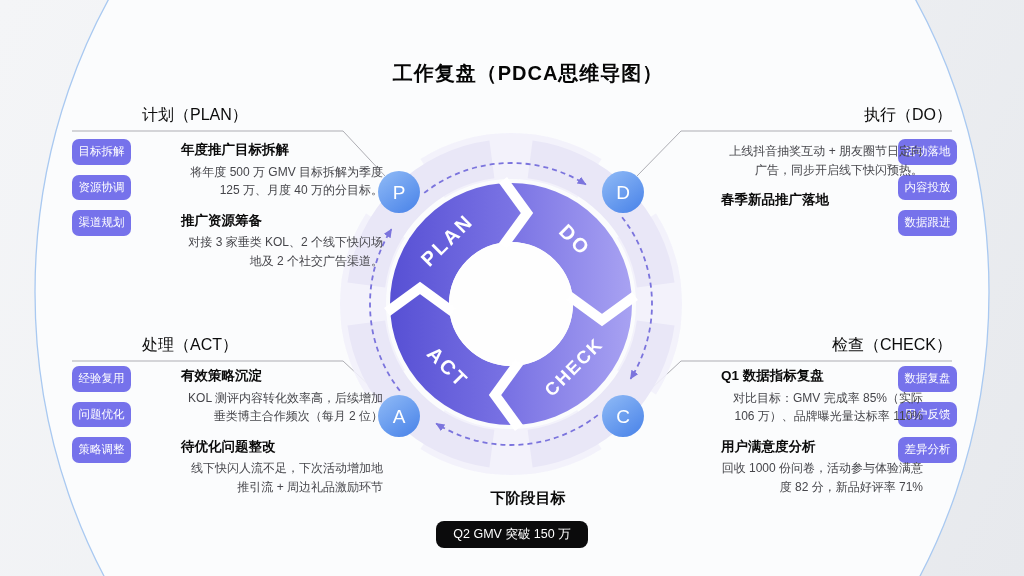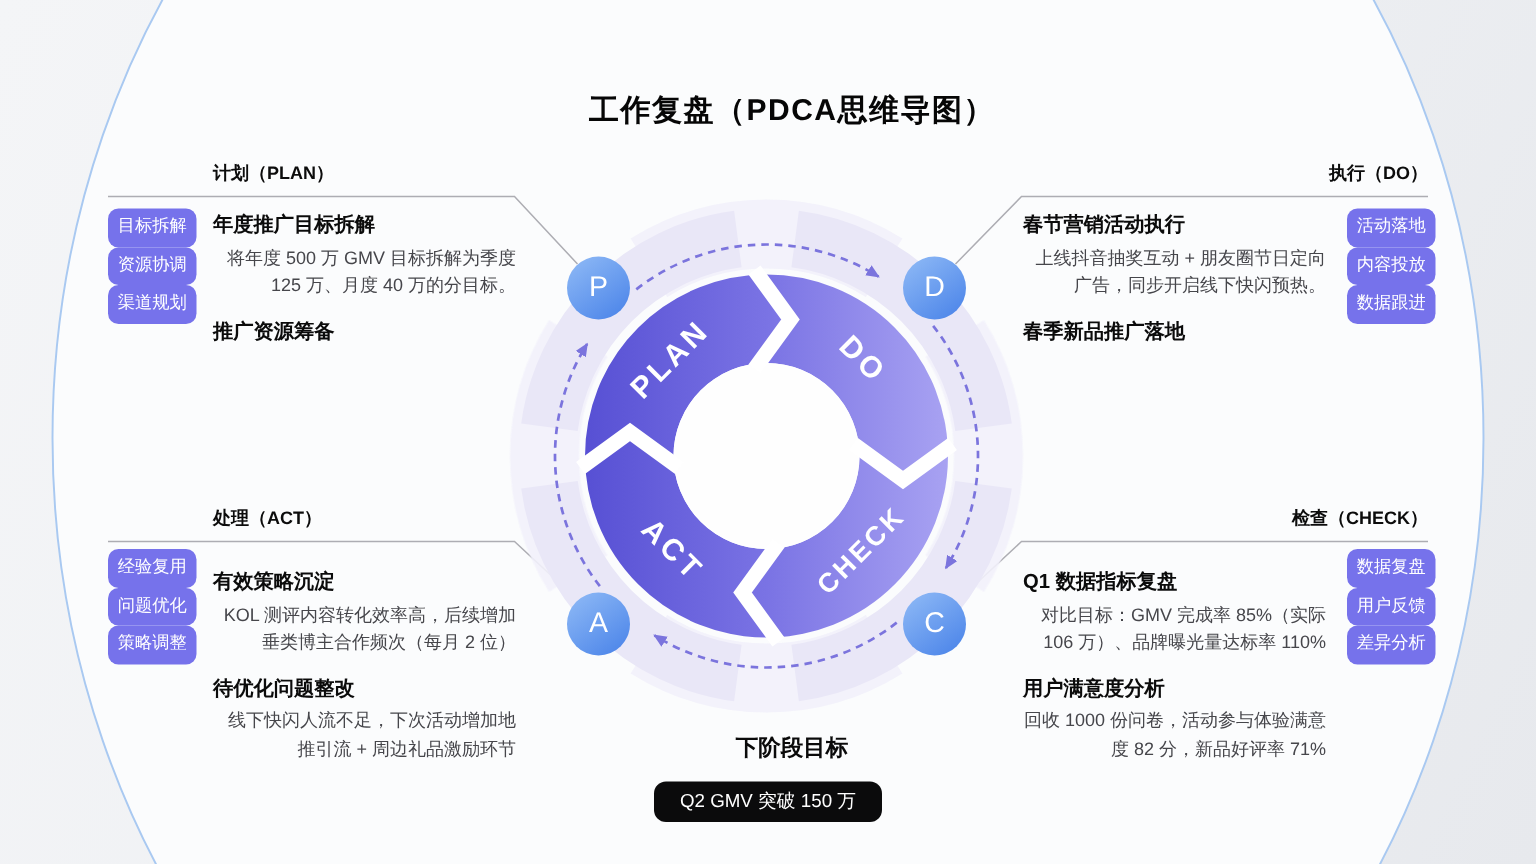--- a/index.html
+++ b/index.html
@@ -20,38 +20,38 @@
     text-align: center; font-size: 20px; font-weight: 700; color: #060606;
     letter-spacing: 1px;
   }
 
   .quad { position: absolute; width: 272px; }
   .quad-plan  { left: 72px;  top: 105px; }
   .quad-do    { left: 680px; top: 105px; }
   .quad-act   { left: 72px;  top: 335px; }
   .quad-check { left: 680px; top: 335px; }
 
-  .quad-heading { margin: 0; font-size: 12px; font-weight: 700; color: #0c0c0c; line-height: 20px; }
+  .quad-heading { margin: 0; font-size: 16px; font-weight: 400; color: #0c0c0c; line-height: 20px; }
   .quad-plan .quad-heading, .quad-act .quad-heading { padding-left: 70px; }
   .quad-do .quad-heading, .quad-check .quad-heading { padding-left: 2px; text-align: right; }
 
-  .tags { position: absolute; display: flex; flex-direction: column; }
+  .tags { position: absolute; display: flex; flex-direction: column; gap: 10px; }
   .quad-plan .tags, .quad-do .tags { top: 34px; }
   .quad-act .tags, .quad-check .tags { top: 31px; }
   .quad-plan .tags, .quad-act .tags { left: 0; }
   .quad-do .tags, .quad-check .tags { left: 218px; }
   .tag {
     display: block; width: 59px; padding: 7px 0; text-align: center;
     background: #7672EB; color: #ffffff; font-size: 11.5px; line-height: 1;
     border-radius: 7px;
   }
 
-  .content { position: absolute; width: 202px; }
+  .content { position: absolute; width: 202px; margin-left: 39px; }
   .quad-plan .content, .quad-do .content { top: 37px; }
-  .quad-act .content, .quad-check .content { top: 45px; }
+  .quad-act .content, .quad-check .content { top: 33px; }
   .quad-plan .content, .quad-act .content { left: 70px; }
   .quad-do .content, .quad-check .content { left: 2px; }
   .item h3 { margin: 0 0 5px; font-size: 13.5px; font-weight: 700; color: #0b0b0b; line-height: 1.15; }
   .item p  { margin: 0; font-size: 12px; color: #46464b; line-height: 1.55; text-align: right; }
   .item + .item { margin-top: 13px; }
 
   .footer-heading {
     position: absolute; top: 489px; left: 16px; width: 100%;
     text-align: center; font-size: 15px; font-weight: 700; color: #0a0a0a;
   }
@@ -169,34 +169,34 @@
       <span class="tag">资源协调</span>
       <span class="tag">渠道规划</span>
     </div>
     <div class="content">
       <div class="item">
         <h3>年度推广目标拆解</h3>
         <p>将年度 500 万 GMV 目标拆解为季度 125 万、月度 40 万的分目标。</p>
       </div>
       <div class="item">
         <h3>推广资源筹备</h3>
+        <p>对接 3 家垂类 KOL、2 个线下快闪场地及 2 个社交广告渠道。</p>
       </div>
     </div>
   </section>
 
   <section class="quad quad-do">
     <h2 class="quad-heading">执行（DO）</h2>
     <div class="tags">
       <span class="tag">活动落地</span>
       <span class="tag">内容投放</span>
       <span class="tag">数据跟进</span>
     </div>
     <div class="content">
       <div class="item">
-        <h3>春节营销活动执行</h3>
         <p>上线抖音抽奖互动 + 朋友圈节日定向广告，同步开启线下快闪预热。</p>
       </div>
       <div class="item">
         <h3>春季新品推广落地</h3>
       </div>
     </div>
   </section>
 
   <section class="quad quad-act">
     <h2 class="quad-heading">处理（ACT）</h2>

